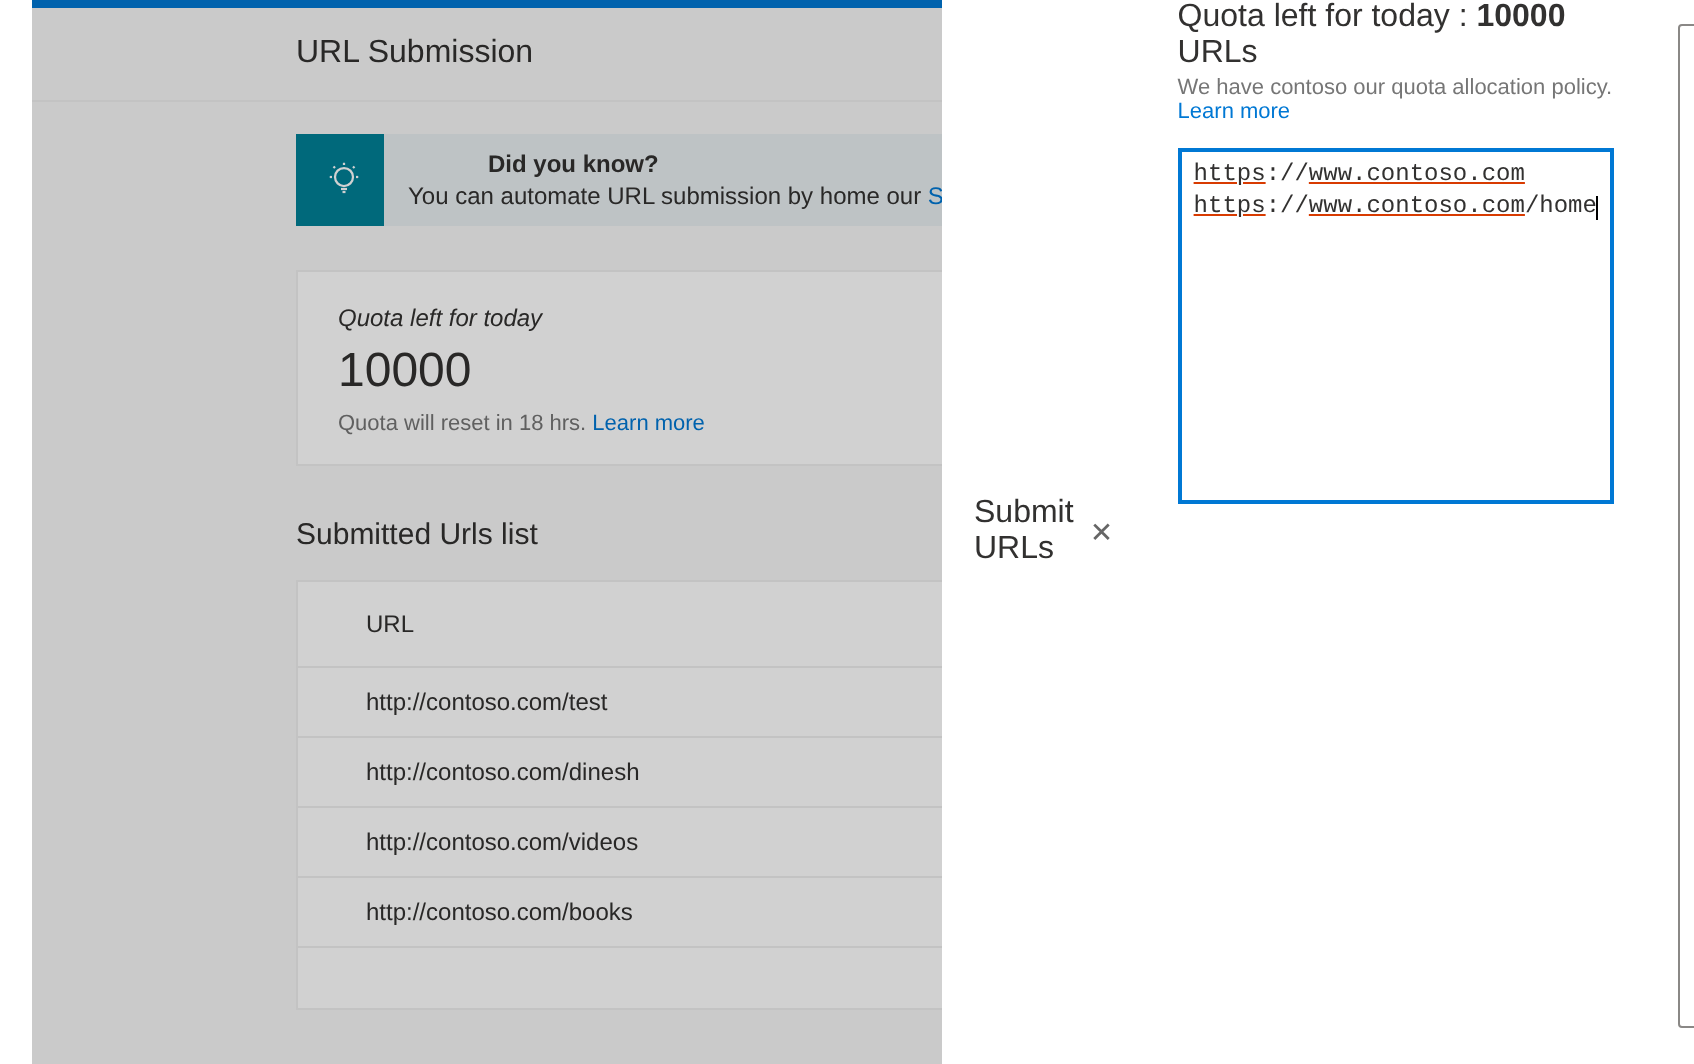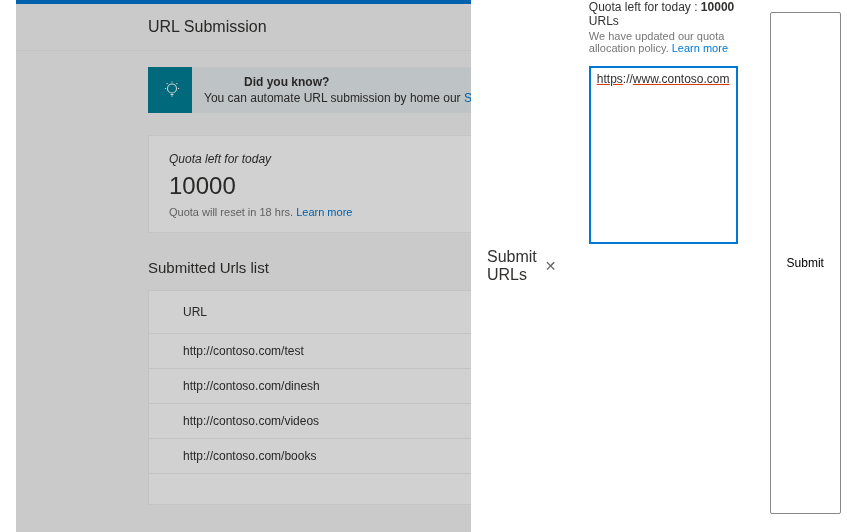--- a/index.html
+++ b/index.html
@@ -131,31 +131,32 @@
     display: flex; align-items: center; justify-content: center;
     color: #666; cursor: pointer; background: none; border: none;
     font-size: 14px;
   }
   .panel-content {
     padding: 0 16px;
     flex: 1;
     display: flex;
     flex-direction: column;
   }
-  .quota-line { font-size: 12px; margin-bottom: 2px; }
+  .quota-line { font-size: 16px; margin-bottom: 2px; }
   .quota-line .bold { font-weight: 600; }
   .policy-line { font-size: 11px; color: #767676; margin-bottom: 12px; }
   .policy-line .learn-more { font-size: 11px; }
   .url-textarea-wrap {
     border: 2px solid #0078d4;
     height: 178px;
     padding: 4px 6px;
     font-size: 12px;
     line-height: 1.3;
     overflow: hidden;
+    font-family: Liberation Mono, monospace;
   }
   .url-line { white-space: nowrap; }
   .url-line .u { text-decoration: underline; text-decoration-color: #d83b01; text-decoration-thickness: 1px; text-underline-offset: 1px; }
   .caret {
     display: inline-block;
     width: 0;
     border-right: 1px solid #000;
     height: 12px;
     vertical-align: text-bottom;
     margin-left: 0;
@@ -248,27 +249,30 @@
       <div class="panel-title">Submit URLs</div>
       <button class="close-btn">
         <span>✕</span>
       </button>
     </div>
     <div class="panel-content">
       <div class="quota-line">
         <span>Quota left for today : </span><span class="bold">10000</span><span> URLs</span>
       </div>
       <div class="policy-line">
-        <span>We have updated our quota allocation policy. </span><a href="#" class="learn-more">Learn more</a>
+        <span>We have contoso our quota allocation policy. </span><a href="#" class="learn-more">Learn more</a>
       </div>
 
       <div class="url-textarea-wrap">
         <div class="url-line">
           <span class="u">https</span><span>://</span><span class="u">www.contoso.com</span><span></span>
         </div>
+        <div class="url-line">
+          <span class="u">https</span><span>://</span><span class="u">www.contoso.com</span><span>/home</span><span class="caret"></span>
+        </div>
       </div>
     </div>
     <div class="panel-footer">
       <button class="btn">Submit</button>
       <button class="btn btn-primary">Learn</button>
     </div>
   </div>
 
 </div>
 

